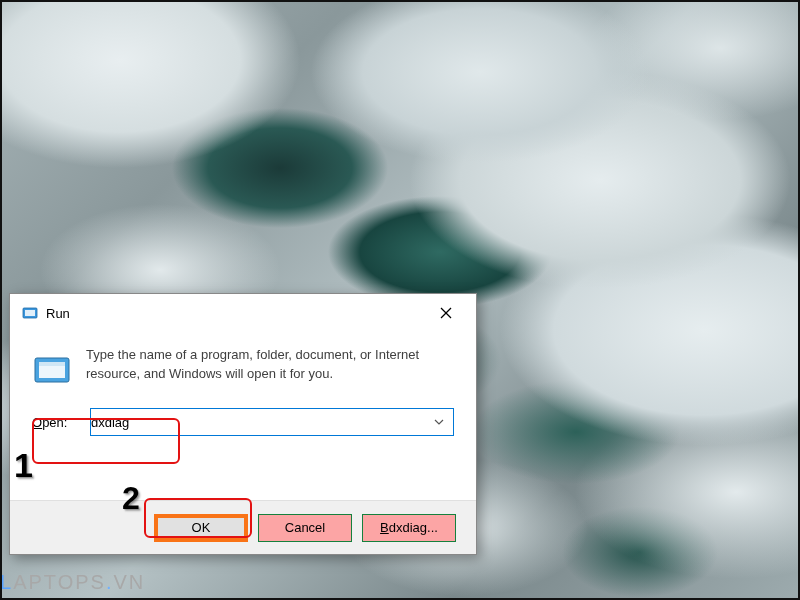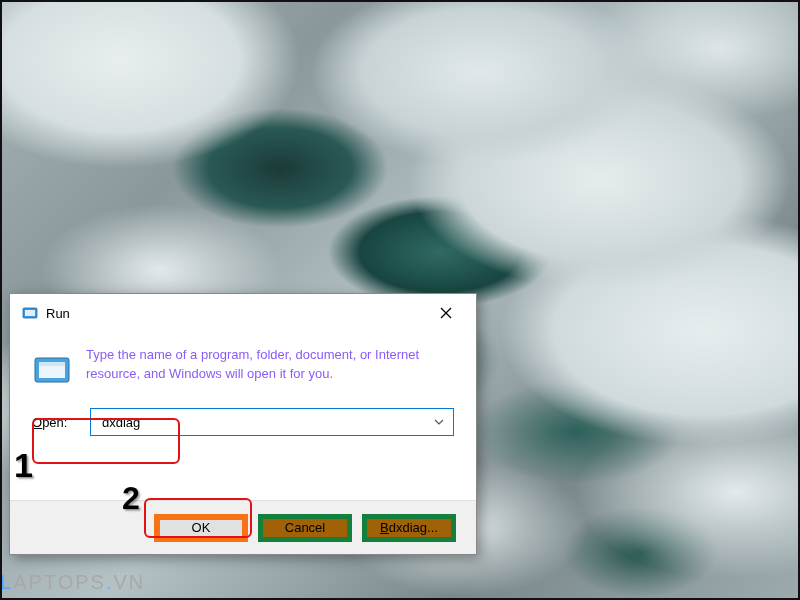--- a/index.html
+++ b/index.html
@@ -57,30 +57,30 @@
 }
 .body-area {
   flex: 1;
   padding: 14px 22px 8px 22px;
 }
 .desc-row { display: flex; align-items: flex-start; gap: 14px; margin-bottom: 18px;}
 .run-big-icon {
   width: 40px; height: 40px; flex: 0 0 40px;
   margin-top: 4px;
 }
-.desc-text { color: #8b5cf6; line-height: 1.45; font-size: 13px; }
+.desc-text { color: #404040; line-height: 1.45; font-size: 13px; }
 .open-row { display: flex; align-items: center; gap: 18px; margin-top: 8px;}
 .open-label { width: 40px; font-size: 13px; color: #000; }
 .open-label u { text-decoration: underline; }
 .combo {
   flex: 1;
   height: 28px;
   border: 1px solid #0078d7;
   display: flex; align-items: center;
-  padding: 0 4px 0 11px;
+  padding: 0 4px 0 0;
   position: relative;
   background: #fff;
 }
 .combo input {
   border: none; outline: none;
   flex: 1; height: 100%;
   font-family: inherit; font-size: 13px;
   background: transparent;
 }
 .combo .chev {
@@ -90,28 +90,28 @@
 }
 .button-row {
   height: 54px;
   background: #f0f0f0;
   border-top: 1px solid #e0e0e0;
   display: flex; align-items: center; justify-content: flex-end;
   gap: 10px; padding: 0 20px;
 }
 .btn {
   min-width: 94px; height: 28px;
-  border: 5px solid #15803d;
-  background: #a16207;
+  border: 1px solid #15803d;
+  background: #fca5a5;
   font-family: inherit; font-size: 13px;
   cursor: pointer;
   padding: 0 10px;
 }
 .btn.default {
-  border: 6px solid #f97316;
+  border: 4px solid #f97316;
   background: #e1e1e1;
 }
 .btn u { text-decoration: underline; }
 
 
 .annot-box {
   position: absolute;
   border: 2px solid #e31212;
   border-radius: 6px;
   pointer-events: none;

